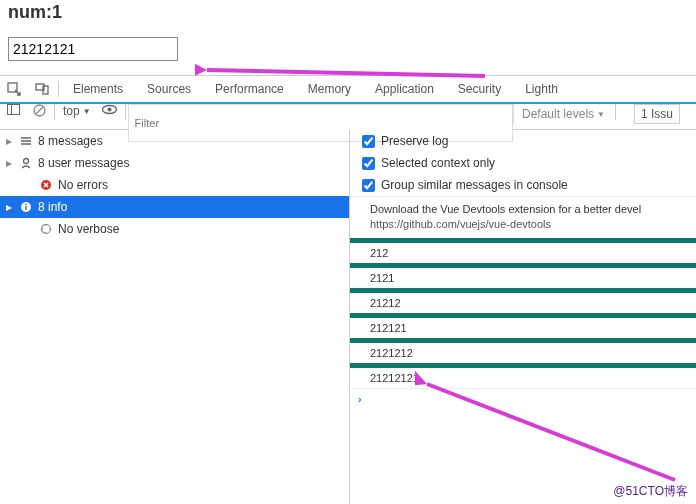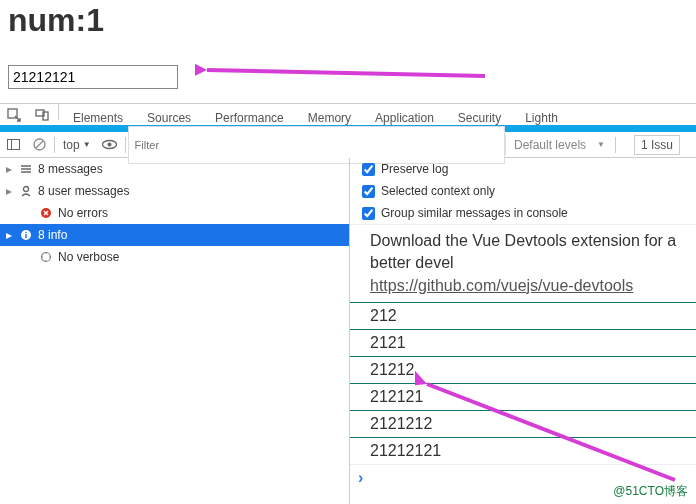--- a/index.html
+++ b/index.html
@@ -1,47 +1,47 @@
 <!DOCTYPE html>
 <html><head>
 <meta charset="utf-8">
 <style>
 *{margin:0;padding:0;box-sizing:border-box;font-family:Arial,Helvetica,sans-serif}
 body{background:#fff;font-size:12px;color:#333;position:relative;width:696px;height:504px;overflow:hidden}
 .page-top{padding:2px 8px 14px}
-.num-label{font-size:32px;font-weight:bold;margin-bottom:26px}
+.num-label{font-size:18px;font-weight:bold;margin-bottom:14px}
 .text-inp{width:170px;height:24px;border:1px solid #888;padding:2px 4px;font-size:14px}
 .arrow-svg{position:absolute;pointer-events:none}
 .devtools{border-top:1px solid #ccc}
-.main-tabs{display:flex;height:28px;border-bottom:7px solid #0ea5e9;color:#555}
+.main-tabs{display:flex;align-items:center;height:28px;border-bottom:2px solid #0ea5e9;color:#555}
 .mt-icon{width:28px;display:flex;align-items:center;justify-content:center}
 .main-tabs .tab{padding:0 12px;height:28px;line-height:28px;cursor:pointer}
 .main-tabs .tab.active{color:#1a73e8;border-bottom:2px solid #1a73e8}
-.toolbar{display:flex;align-items:center;height:26px;border-bottom:1px solid #ccc;color:#555}
+.toolbar{display:flex;align-items:flex-start;height:26px;border-bottom:1px solid #ccc;color:#555}
 .tb-icon{width:26px;display:flex;align-items:center;justify-content:center}
 .tb-sep{width:1px;height:16px;background:#ccc;margin:0 2px}
 .ctx{display:flex;align-items:center;padding:0 6px;gap:3px}
 .filter-inp{flex:1;height:38px;border:1px solid #ddd;padding:0 6px;font-size:11px;color:#888;margin:0 0}
-.default-lvl{padding:0 8px;color:#888;display:flex;align-items:center;gap:11px;border-left:1px solid #ddd;height:20px}
+.default-lvl{padding:0 8px;color:#888;display:flex;align-items:center;gap:3px;border-left:1px solid #ddd;height:20px}
 .issue-btn{border:1px solid #ccc;height:20px;padding:0 6px;display:flex;align-items:center;margin:0 16px}
 .split{display:flex;height:430px}
 .sidebar{width:350px;border-right:1px solid #ccc;font-size:12px}
 .sb-row{display:flex;align-items:center;height:22px;padding-left:6px;gap:6px}
 .sb-row.indent{padding-left:40px}
 .sb-row.active{background:#1a73e8;color:#fff}
 .sb-caret{width:8px;color:#888}
 .content{flex:1;overflow:hidden}
 .opt-row{display:flex;align-items:center;height:22px;padding-left:12px;gap:6px}
 .opt-row input[type=checkbox]{accent-color:#1a73e8;width:13px;height:13px}
-.console-msgs{font-family:Menlo,Consolas,monospace;font-size:16px;color:#333}
+.console-msgs{font-family:Menlo,Consolas,monospace;font-size:11px;color:#333}
 .msg-block{border-top:1px solid #eee;padding:5px 10px 5px 20px;line-height:1.4}
-.msg-block a{color:#545454;text-decoration:underline}
-.log-line{border-top:1px solid #0f766e;padding:4px 20px 4px 20px}
+.msg-block a{color:#545454;}
+.log-line{border-top:5px solid #0f766e;padding:4px 20px 4px 20px}
 .prompt-line{border-top:1px solid #eee;padding:4px 8px;color:#367cf1;font-weight:bold}
-.watermark{position:absolute;right:8px;bottom:4px;color:#15803d;font-size:12px}
+.watermark{position:absolute;right:8px;bottom:4px;color:#4c1d95;font-size:12px}
 svg{display:block}
 </style>
 </head>
 <body>
 
 <div class="page-top">
   <div class="num-label">num:1</div>
   <input class="text-inp" value="21212121" style="">
 </div>
 

